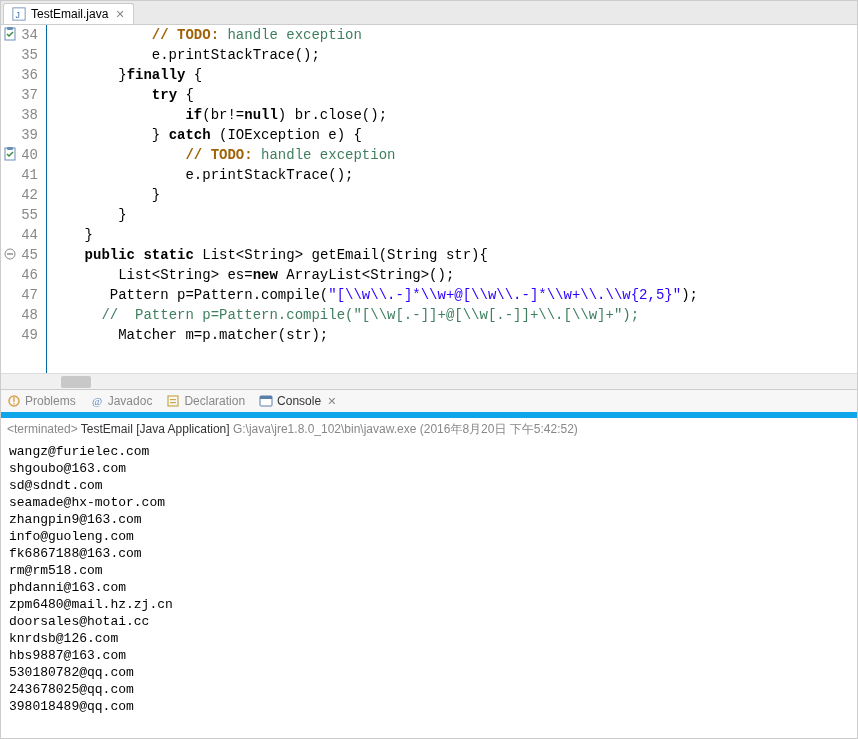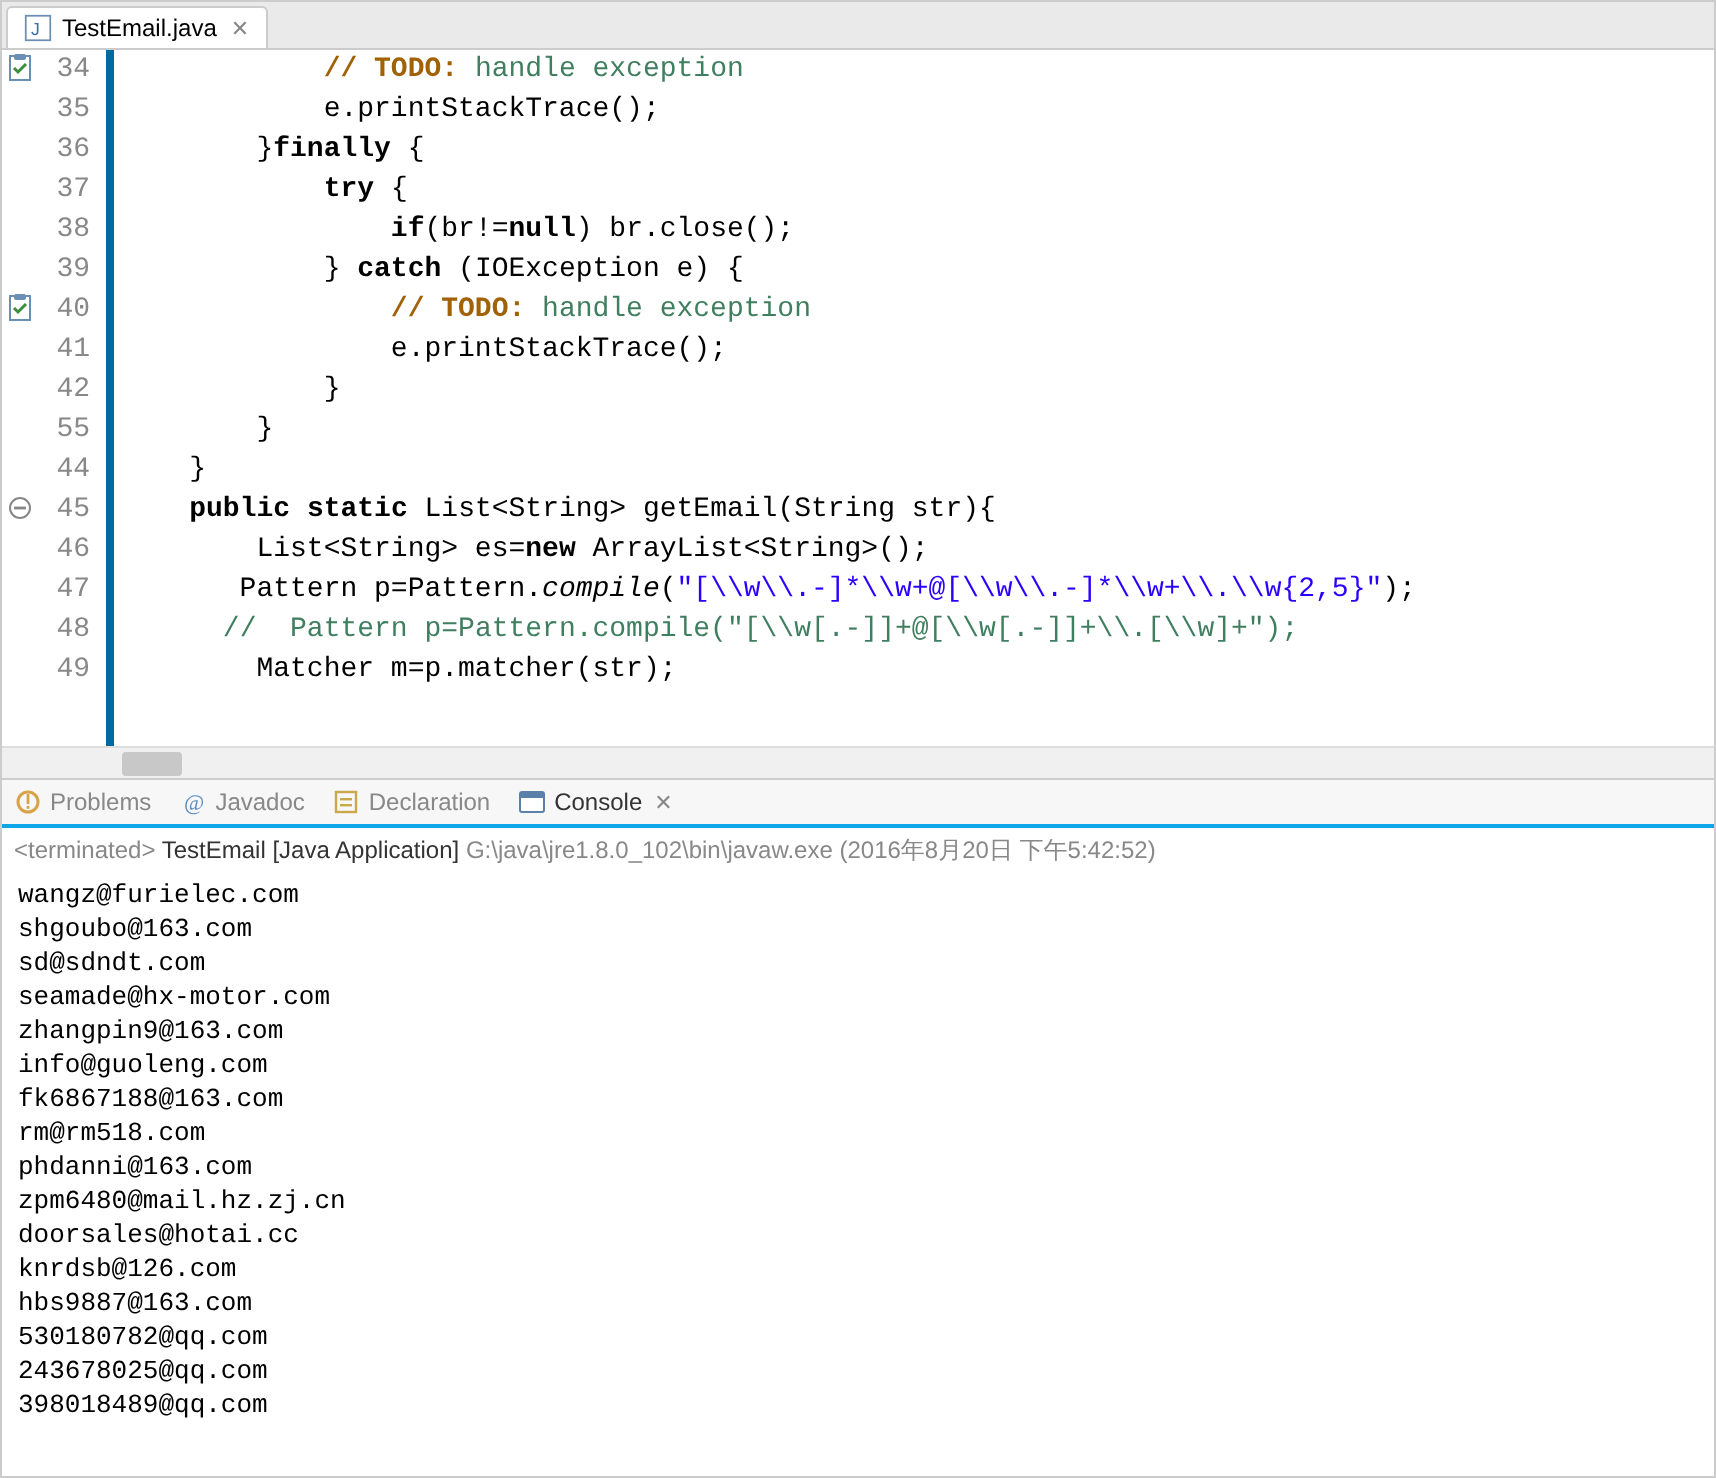--- a/index.html
+++ b/index.html
@@ -48,45 +48,45 @@
 .code-area {
   flex: 1;
   display: flex;
   font-family: Consolas, "Courier New", monospace;
   font-size: 14px;
   line-height: 20px;
   overflow: auto;
   background: #fff;
 }
 .gutter {
-  width: 56px;
+  width: 46px;
   text-align: right;
   color: #888;
   padding-right: 8px;
   background: #fff;
-  border-right: 4px solid #0369a1;
+  border-right: 1px solid #0369a1;
   user-select: none;
   position: relative;
 }
 .gutter .ln { position: relative; height: 20px; }
 .gutter .marker {
   position: absolute;
   left: 2px;
   top: 2px;
   width: 14px;
   height: 14px;
 }
 .gutter .marker svg { width: 14px; height: 14px; }
 .code-lines { padding-left: 4px; flex: 1; white-space: pre; }
 .code-lines .line { height: 20px; }
 .kw { color: #000000; font-weight: bold; }
 .com { color: #3f7f5f; }
 .todo { color: #a16207; font-weight: bold; }
 .str { color: #2a00ff; }
-.it { font-style: italic; }
+.it { }
 .hscroll {
   height: 16px;
   background: #f0f0f0;
   border-top: 1px solid #ddd;
   position: relative;
 }
 .hscroll .thumb {
   position: absolute;
   left: 60px;
   top: 2px;
@@ -100,21 +100,21 @@
   background: #fff;
   border: 1px solid #ccc;
   border-top: none;
   display: flex;
   flex-direction: column;
   overflow: hidden;
 }
 .views-tabs {
   display: flex;
   align-items: center;
-  border-bottom: 2px solid #0ea5e9;
+  border-bottom: 6px solid #0ea5e9;
   background: #f7f7f7;
   padding: 4px 6px;
   gap: 14px;
 }
 .view-tab {
   display: flex;
   align-items: center;
   gap: 4px;
   color: #888;
   font-size: 12px;

